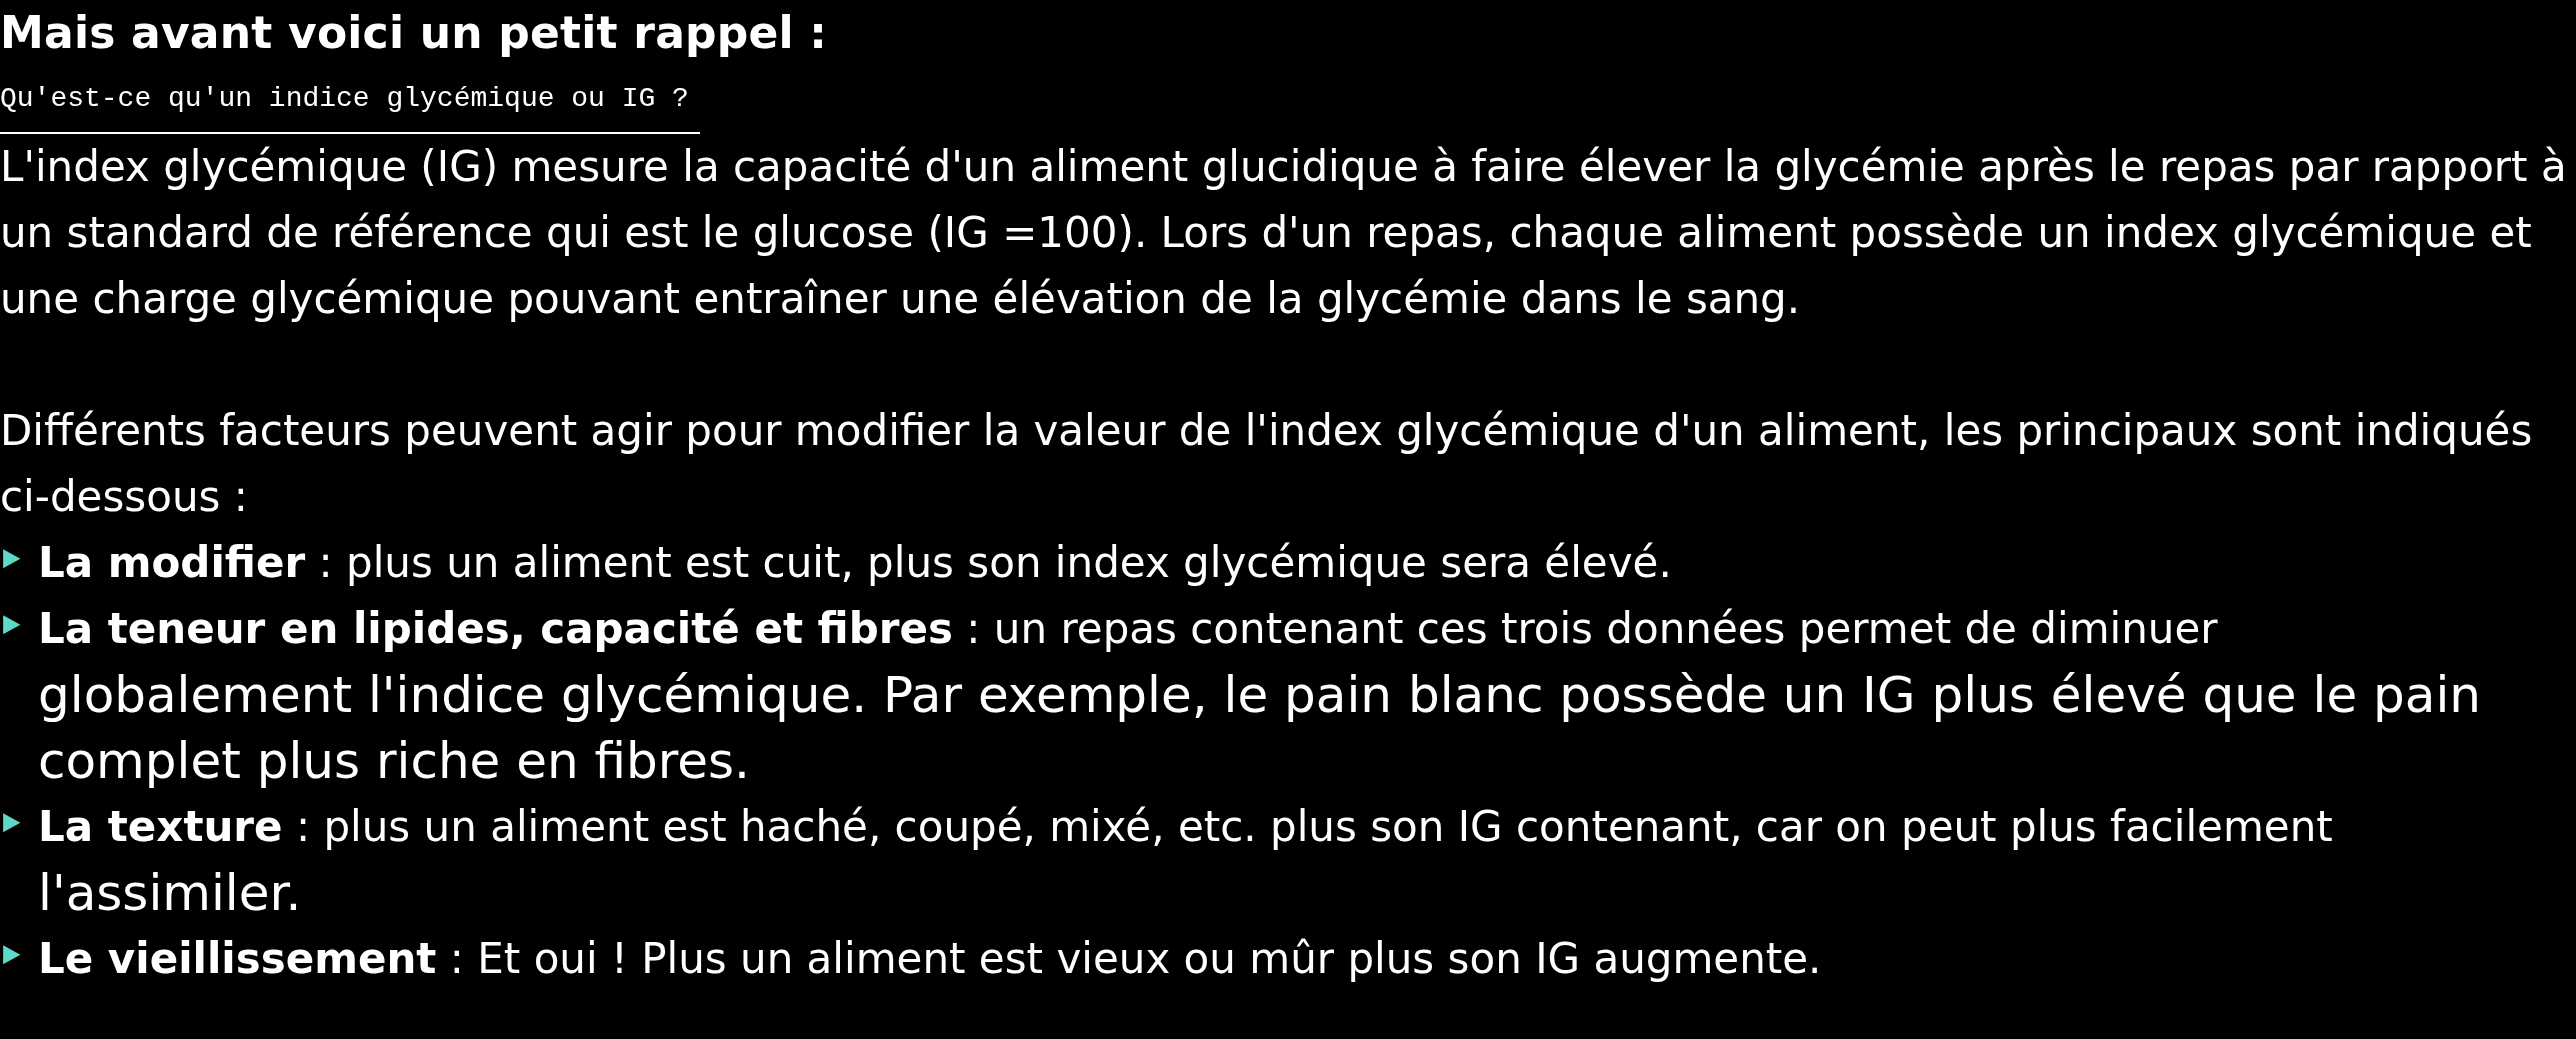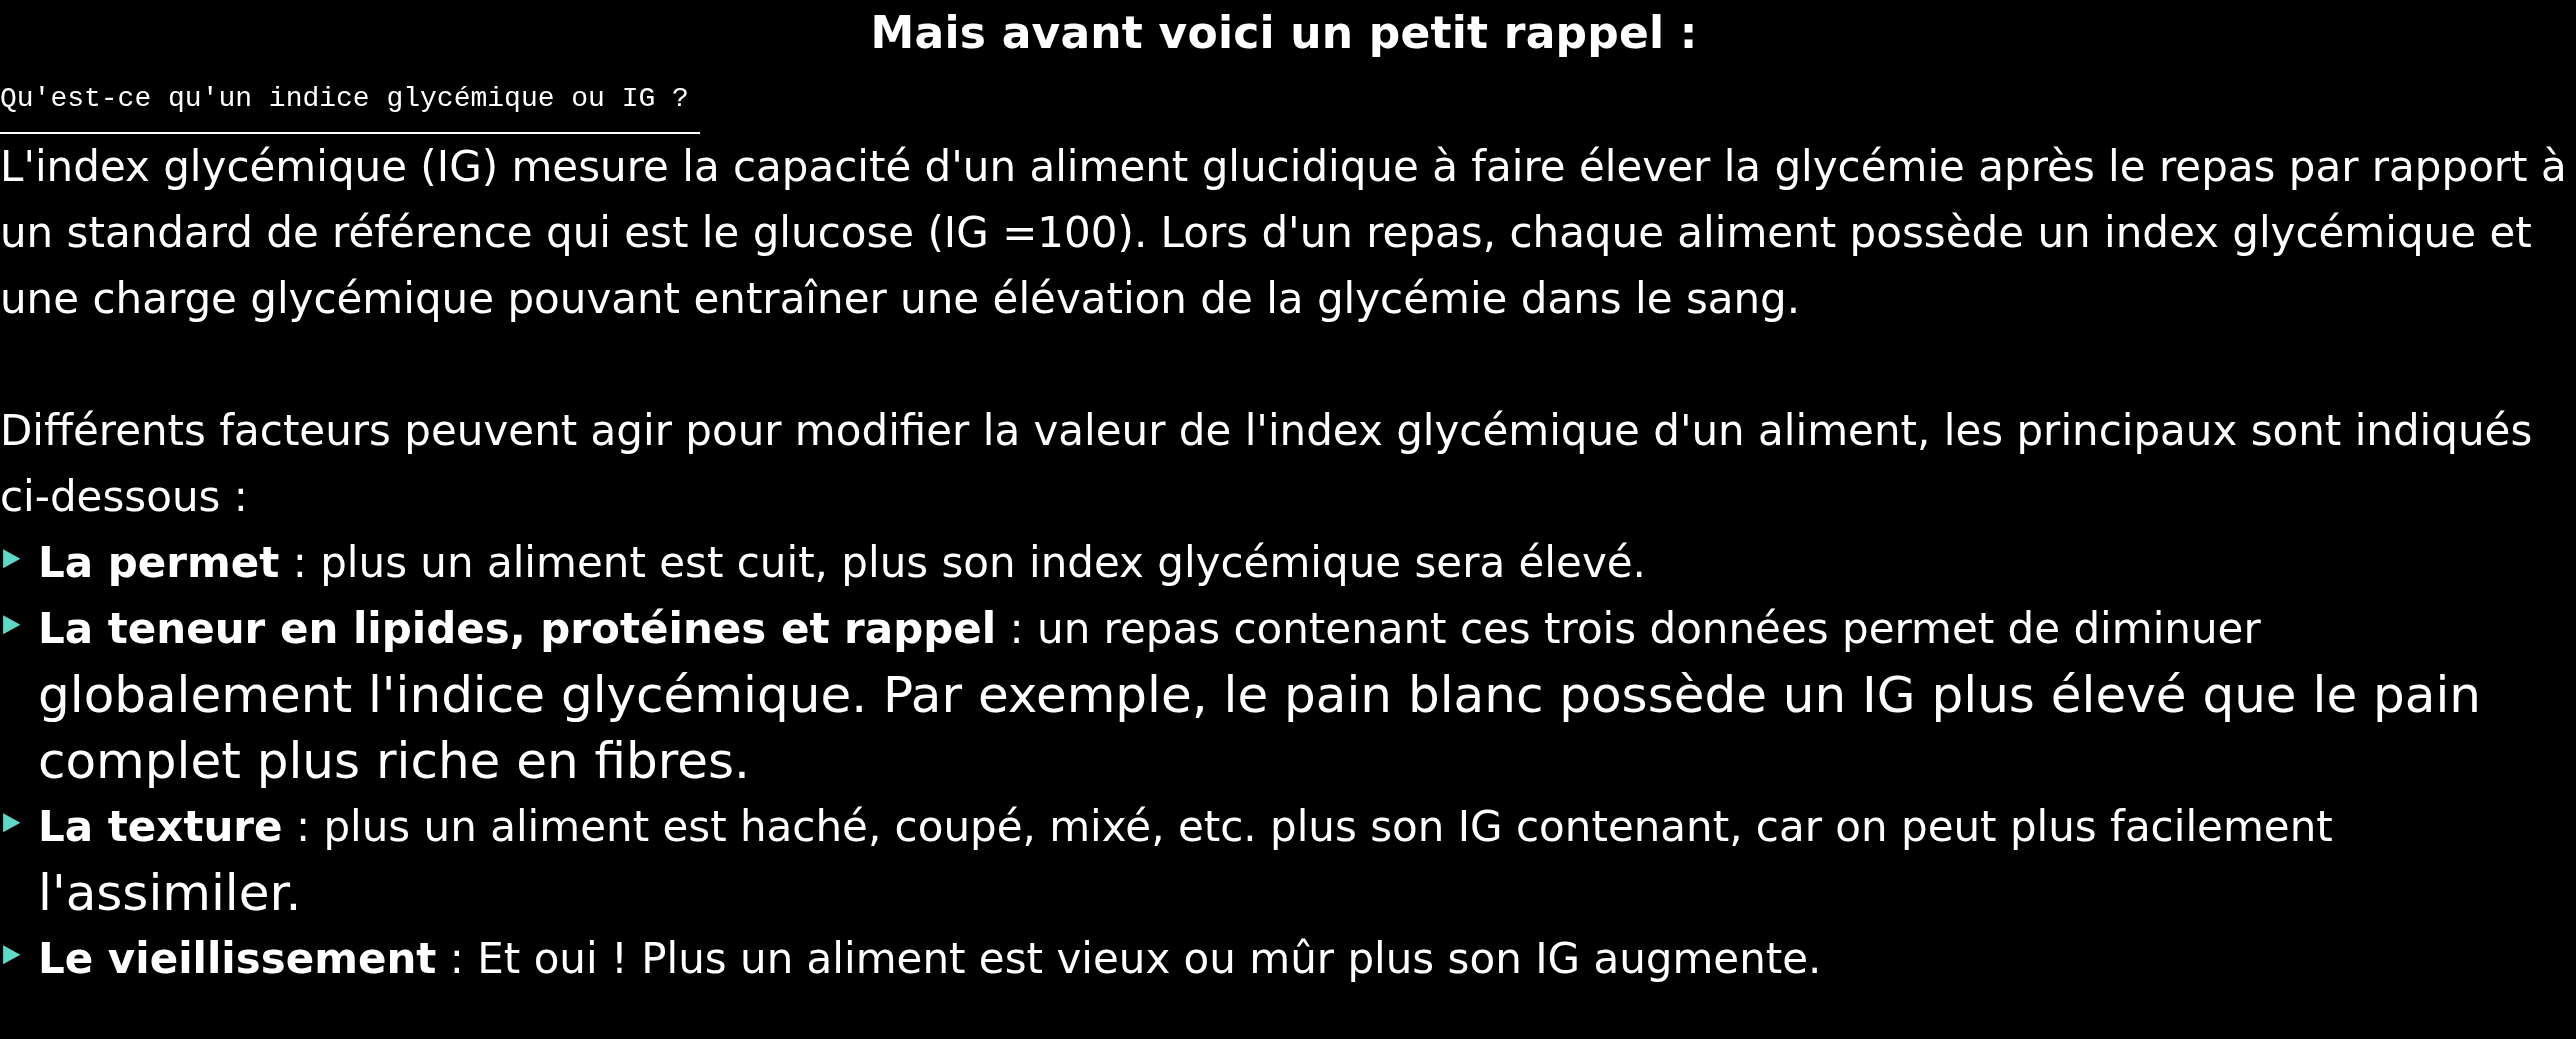--- a/index.html
+++ b/index.html
@@ -18,21 +18,20 @@
     box-sizing: border-box;
     width: 2576px;
     height: 1039px;
     padding: 0 7.8px 0 0;
   }
   .heading {
     font-size: 44px;
     line-height: 66px;
     font-weight: 700;
     letter-spacing: 0.2px;
-    text-align: center;
   }
   .subheading {
     font-size: 28px;
     line-height: 66px;
     display: inline-block;
     border-bottom: 2.3px solid #ffffff;
     padding-right: 11px;
     font-family: Liberation Mono, monospace;
   }
   .para {
@@ -85,30 +84,30 @@
   <div class="spacer"></div>
 
   <div class="para">Différents facteurs peuvent agir pour modifier la valeur de l'index glycémique d'un aliment, les principaux sont indiqués ci-dessous :</div>
 
   <div class="bullet-row">
     <span class="bullet-marker">
       <svg width="23.5" height="23.5" viewBox="0 0 30 30">
           <polygon points="4,3 26,15 4,27" fill="#5ed9c8"></polygon>
         </svg>
     </span>
-    <span class="bullet-body"><b>La permet</b><span> : plus un aliment est cuit, plus son index glycémique sera élevé.</span></span>
+    <span class="bullet-body"><b>La modifier</b><span> : plus un aliment est cuit, plus son index glycémique sera élevé.</span></span>
   </div>
 
   <div class="bullet-row">
     <span class="bullet-marker">
       <svg width="23.5" height="23.5" viewBox="0 0 30 30">
           <polygon points="4,3 26,15 4,27" fill="#5ed9c8"></polygon>
         </svg>
     </span>
-    <span class="bullet-body"><b>La teneur en lipides, protéines et rappel</b><span> : un repas contenant ces trois données permet de diminuer</span></span>
+    <span class="bullet-body"><b>La teneur en lipides, capacité et fibres</b><span> : un repas contenant ces trois données permet de diminuer</span></span>
   </div>
   <div class="bullet-continue">globalement l'indice glycémique. Par exemple, le pain blanc possède un IG plus élevé que le pain complet plus riche en fibres.</div>
 
   <div class="bullet-row">
     <span class="bullet-marker">
       <svg width="23.5" height="23.5" viewBox="0 0 30 30">
           <polygon points="4,3 26,15 4,27" fill="#5ed9c8"></polygon>
         </svg>
     </span>
     <span class="bullet-body"><b>La texture</b><span> : plus un aliment est haché, coupé, mixé, etc. plus son IG contenant, car on peut plus facilement</span></span>

